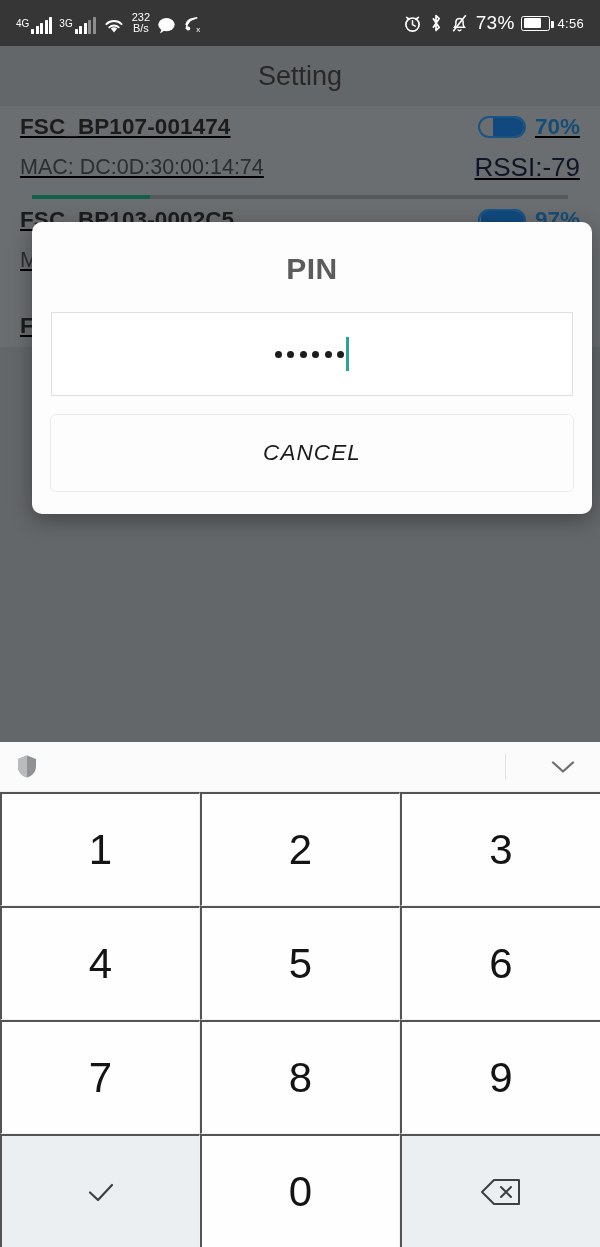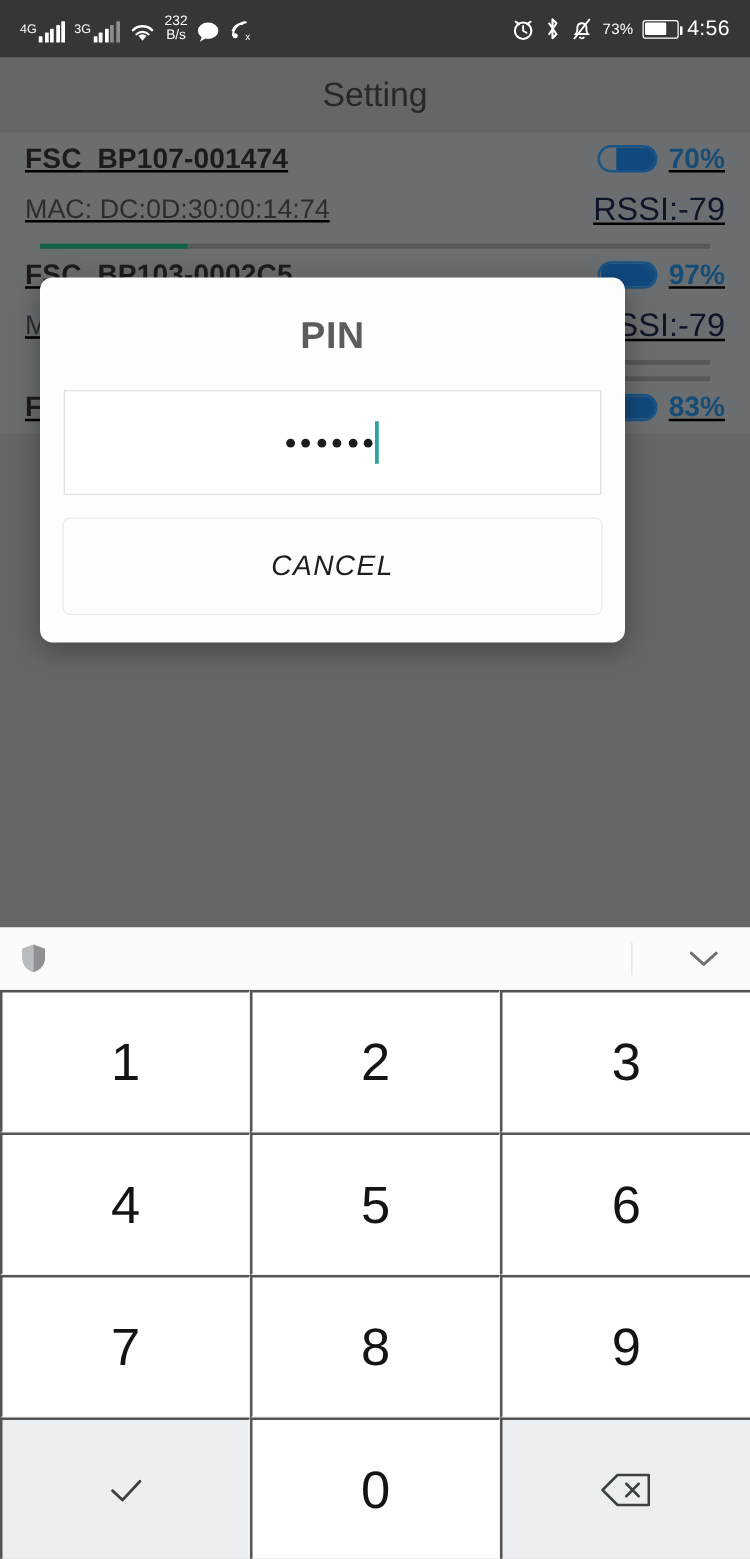--- a/index.html
+++ b/index.html
@@ -27,22 +27,22 @@
   .bars { display: flex; align-items: flex-end; gap: 1.5px; height: 17px; }
   .bars i { width: 3px; background: #fff; display: block; border-radius: .5px; }
   .bars i:nth-child(1) { height: 5px; }
   .bars i:nth-child(2) { height: 8px; }
   .bars i:nth-child(3) { height: 11px; }
   .bars i:nth-child(4) { height: 14px; }
   .bars i:nth-child(5) { height: 17px; }
   .bars.dim i:nth-child(4), .bars.dim i:nth-child(5) { background: #8d8d8d; }
   .rate { font-size: 11px; line-height: 11px; text-align: center; }
   .rate span { display: block; }
-  .pct { font-size: 12px; letter-spacing: .2px; }
-  .clock { font-size: 17px; letter-spacing: .3px; }
+  .pct { font-size: 19px; letter-spacing: .2px; }
+  .clock { font-size: 13px; letter-spacing: .3px; }
   .batt {
     width: 29px; height: 15px; border: 1.7px solid #fff; border-radius: 2.5px;
     position: relative; display: inline-block;
   }
   .batt::after {
     content: ""; position: absolute; right: -4.5px; top: 4px;
     width: 2.6px; height: 7px; background: #fff; border-radius: 0 1px 1px 0;
   }
   .batt .fill { position: absolute; left: 1.6px; top: 1.6px; bottom: 1.6px; width: 62%; background: #fff; border-radius: 1px; }
   .ico { display: inline-flex; align-items: center; }
@@ -72,21 +72,21 @@
   .dev-pct { font-size: 22.5px; font-weight: bold; color: #18527f; }
   .dev-row2 { display: flex; align-items: center; justify-content: space-between; height: 38px; }
   .dev-mac { font-size: 21.5px; color: #2e3133; }
   .dev-rssi { font-size: 26px; color: #0f172a; }
   .divider { height: 4px; margin: 9px 32px 0 32px; background: #5c5f61; position: relative; }
   .divider .prog { position: absolute; left: 0; top: 0; bottom: 0; background: #14664f; }
 
   
   .scrim { position: absolute; top: 46px; left: 0; width: 600px; height: 696px; background: rgba(0,0,0,0.06); }
   .dialog {
-    position: absolute; left: 32px; top: 222px; width: 468px;
+    position: absolute; left: 32px; top: 222px; width: 560px;
     background: #fdfdfd; border-radius: 10px;
     box-shadow: 0 6px 22px rgba(0,0,0,0.34);
     padding: 30px 18px 22px 18px;
   }
   .dlg-title { text-align: center; font-size: 30px; font-weight: bold; color: #5c5c5c; letter-spacing: .5px; }
   .dlg-sub { text-align: center; font-size: 23px; color: #5c5c5c; margin-top: 12px; }
   .pin-field {
     margin: 26px 1px 0 1px; height: 84px; border: 1.2px solid #e0e0e0; background: #fff;
     display: flex; align-items: center; justify-content: center;
   }

